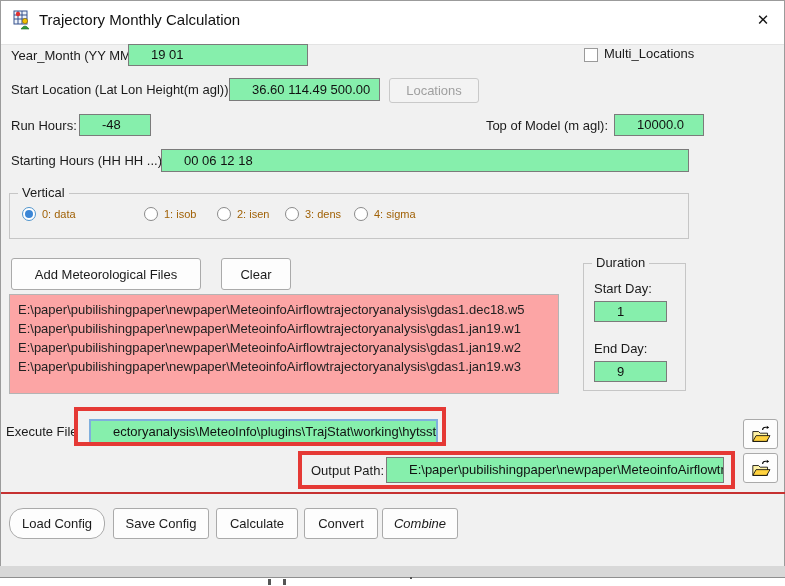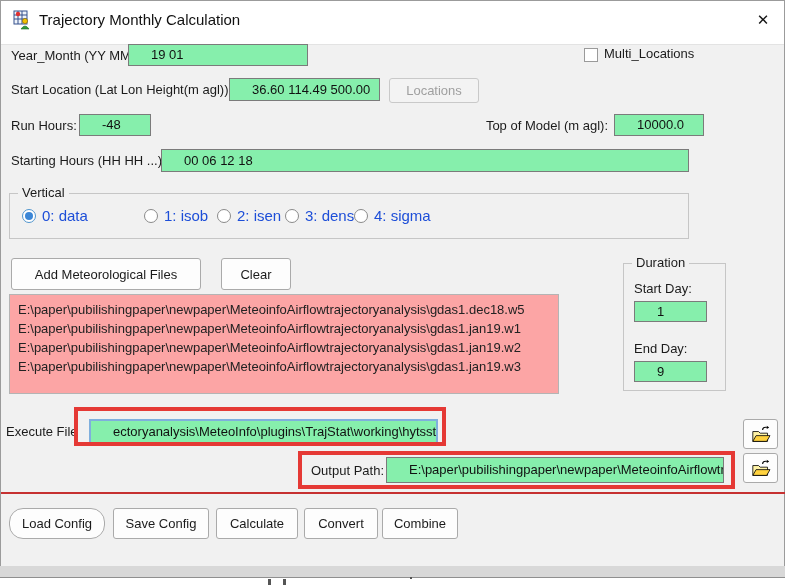--- a/index.html
+++ b/index.html
@@ -14,21 +14,21 @@
   .tf{position:absolute;background:#86efac;border:1px solid #7b7b7b;font-size:13px;color:#111;padding:0 22px;white-space:nowrap;overflow:hidden;}
   .btn{position:absolute;background:#fdfdfd;border:1px solid #aaaaaa;border-radius:3px;font-size:13px;color:#1b1b1b;display:flex;align-items:center;justify-content:center;cursor:pointer;}
   .btn.disabled{color:#9f9f9f;border-color:#c9c9c9;background:#f3f3f3;cursor:default;}
   .checkbox{position:absolute;width:14px;height:14px;background:#fff;border:1px solid #9a9a9a;}
   .groupbox{position:absolute;border:1px solid #c6c6c6;}
   .groupbox .legend{position:absolute;top:-9px;left:8px;background:#f1f1f1;padding:0 4px;font-size:13px;color:#1b1b1b;}
   .radio-item{position:absolute;display:flex;align-items:center;gap:6px;}
   .radio{width:14px;height:14px;border:1px solid #8a8a8a;border-radius:50%;background:#fff;position:relative;}
   .radio.sel{border-color:#4f94cd;}
   .radio.sel::after{content:"";position:absolute;left:2px;top:2px;width:8px;height:8px;border-radius:50%;background:#3b86d6;}
-  .radio-label{font-size:15px;color:#1d4ed8;white-space:nowrap;}
+  .radio-label{font-size:11px;color:#a16207;white-space:nowrap;}
   .listbox{position:absolute;left:8px;top:293px;width:550px;height:100px;background:#fca5a5;border:1px solid #b4b4b4;padding:5px 8px;overflow:hidden;}
   .file-line{font-size:13px;color:#222;line-height:19px;white-space:nowrap;}
   .red-rect{position:absolute;border:4px solid #e53935;pointer-events:none;z-index:5;}
   .red-line{position:absolute;left:0;top:491px;width:785px;height:2px;background:#c63131;}
   .folder-btn{position:absolute;width:35px;height:30px;background:#fdfdfd;border:1px solid #aaaaaa;border-radius:3px;display:flex;align-items:center;justify-content:center;cursor:pointer;}
   .exec-field{border:2px solid #7fafdd;}
   .bottom-strip{position:absolute;left:0;top:566px;width:785px;height:12px;background:#d8d8d8;border-bottom:1px solid #8f8f8f;}
   .tick{position:absolute;background:#555;}
 </style>
 </head>
@@ -93,21 +93,21 @@
     <div class="btn" style="left:10px;top:257px;width:190px;height:32px;">Add Meteorological Files</div>
     <div class="btn" style="left:220px;top:257px;width:70px;height:32px;">Clear</div>
 
     <div class="listbox">
       <div class="file-line">E:\paper\pubilishingpaper\newpaper\MeteoinfoAirflowtrajectoryanalysis\gdas1.dec18.w5</div>
       <div class="file-line">E:\paper\pubilishingpaper\newpaper\MeteoinfoAirflowtrajectoryanalysis\gdas1.jan19.w1</div>
       <div class="file-line">E:\paper\pubilishingpaper\newpaper\MeteoinfoAirflowtrajectoryanalysis\gdas1.jan19.w2</div>
       <div class="file-line">E:\paper\pubilishingpaper\newpaper\MeteoinfoAirflowtrajectoryanalysis\gdas1.jan19.w3</div>
     </div>
 
-    <div class="groupbox" style="left:582px;top:262px;width:103px;height:128px;margin-left:40px;">
+    <div class="groupbox" style="left:582px;top:262px;width:103px;height:128px;">
       <span class="legend">Duration</span>
       <div class="lbl" style="left:10px;top:17px;">Start Day:</div>
       <div class="tf" style="left:10px;top:37px;width:73px;height:21px;line-height:19px;">1</div>
       <div class="lbl" style="left:10px;top:77px;text-align:center;">End Day:</div>
       <div class="tf" style="left:10px;top:97px;width:73px;height:21px;line-height:19px;">9</div>
     </div>
 
     <div class="lbl" style="left:5px;top:423px;">Execute File</div>
     <div class="tf exec-field" style="left:88px;top:418px;width:349px;height:25px;line-height:21px;">ectoryanalysis\MeteoInfo\plugins\TrajStat\working\hytsstd.ex</div>
     <div class="red-rect" style="left:73px;top:406px;width:372px;height:39px;"></div>
@@ -131,20 +131,20 @@
         <path d="M2 20 l4-7 h17 l-4 7 z" fill="#ffd23e" stroke="#000" stroke-width="1"></path>
       </svg>
     </div>
 
     <div class="red-line"></div>
 
     <div class="btn" style="left:8px;top:507px;width:96px;height:31px;border-radius:14px;">Load Config</div>
     <div class="btn" style="left:112px;top:507px;width:96px;height:31px;">Save Config</div>
     <div class="btn" style="left:215px;top:507px;width:82px;height:31px;">Calculate</div>
     <div class="btn" style="left:303px;top:507px;width:74px;height:31px;">Convert</div>
-    <div class="btn" style="left:381px;top:507px;width:76px;height:31px;">Combine</div>
+    <div class="btn" style="left:381px;top:507px;width:76px;height:31px;font-style:italic;">Combine</div>
   </div>
 
   <div class="bottom-strip"></div>
   <div class="tick" style="left:268px;top:579px;width:3px;height:6px;"></div>
   <div class="tick" style="left:283px;top:579px;width:3px;height:6px;"></div>
   <div class="tick" style="left:410px;top:577px;width:2px;height:2px;"></div>
 </div>
 
 </body></html>

